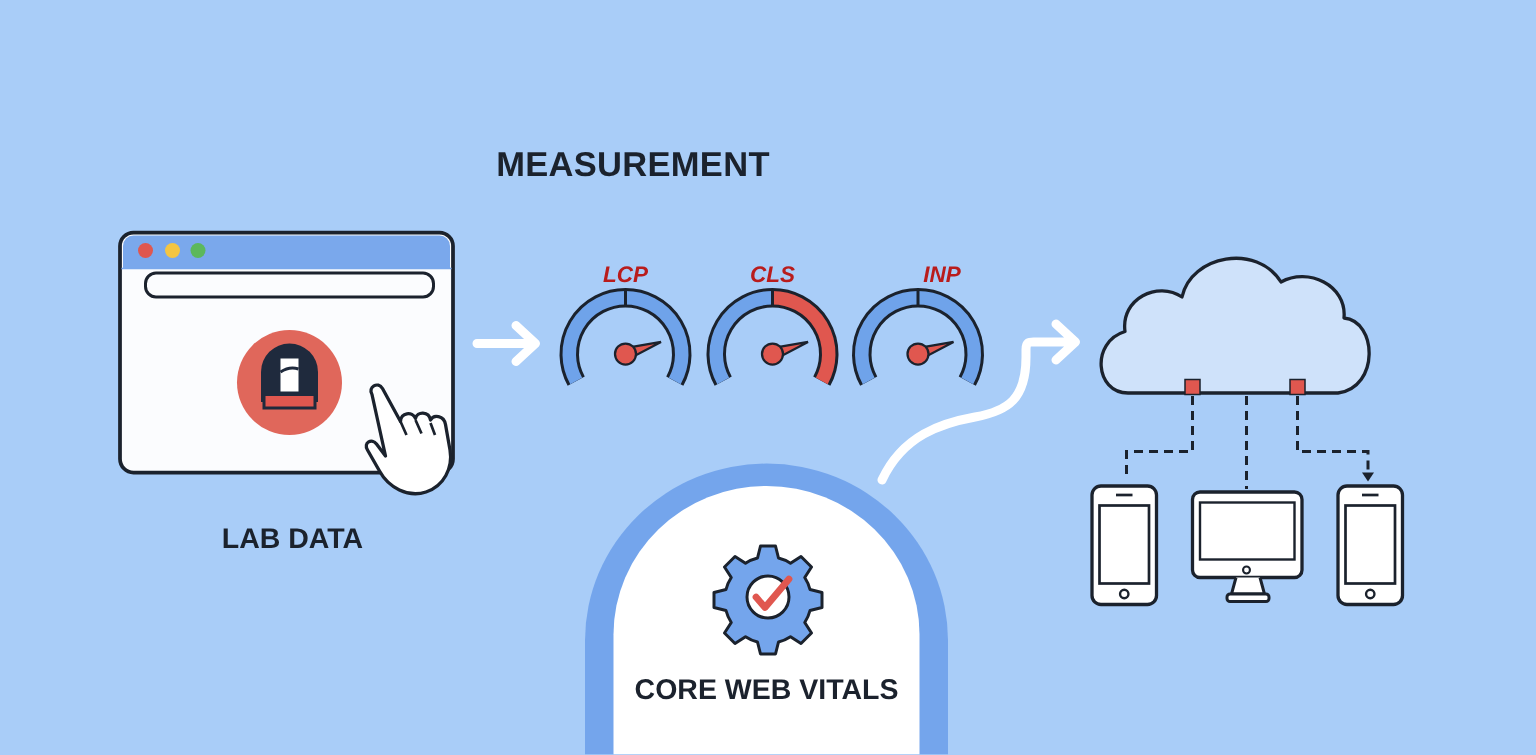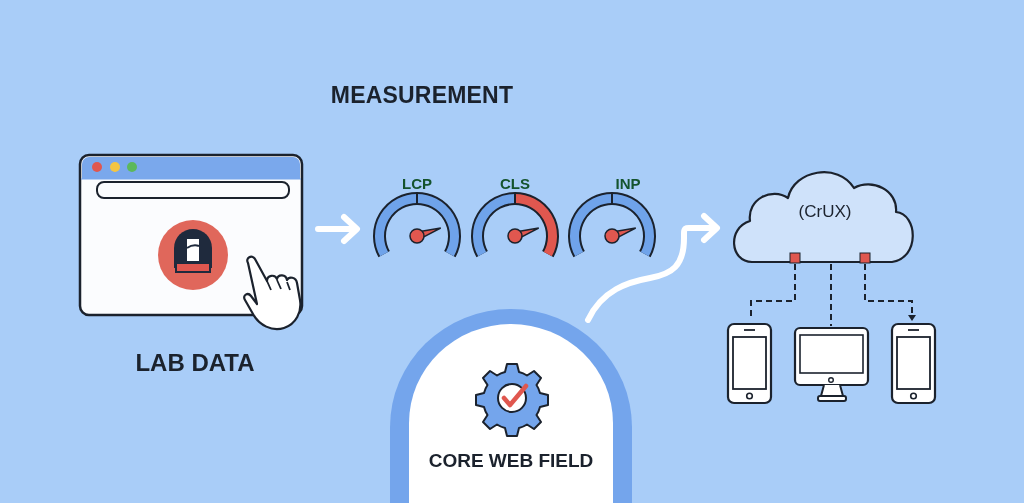--- a/index.html
+++ b/index.html
@@ -4,29 +4,29 @@
 <style>
   html, body { margin:0; padding:0; }
   body {
     width:1024px; height:503px; overflow:hidden; position:relative;
     background:#a9cdf8;
     font-family:"Liberation Sans", sans-serif;
     color:#1c2330;
   }
   .abs { position:absolute; }
   .title {
-    left:0; width:844px; top:82px; text-align:center;
+    left:0; width:844px; top:96px; text-align:center;
     font-weight:700; font-size:23px; letter-spacing:0.2px; color:#1b222d;
   }
   .lab-label {
     left:120px; width:150px; top:349px; text-align:center;
-    font-weight:700; font-size:24px; color:#1b222d;
+    font-weight:700; font-size:19px; color:#1b222d;
   }
   .gauge-label {
-    font-weight:700; font-size:15px; color:#14532d; text-align:center; width:80px;
+    font-weight:700; font-size:15px; color:#b91c1c; text-align:center; width:80px;font-style:italic;
   }
   .field-text {
     left:755px; width:140px; top:200px; text-align:center;
     font-size:17px; line-height:24px; color:#1b222d; font-weight:700;
   }
   .field-text .sub { font-weight:400; font-size:17px; }
   .cwv-label {
     left:400px; width:222px; top:450px; text-align:center;
     font-weight:700; font-size:19px; color:#1b222d;
   }
@@ -142,16 +142,15 @@
 </svg>
 
 <div class="abs title">MEASUREMENT</div>
 <div class="abs lab-label">LAB DATA</div>
 
 <div class="abs gauge-label" style="left:377px; top:175px;">LCP</div>
 <div class="abs gauge-label" style="left:475px; top:175px;">CLS</div>
 <div class="abs gauge-label" style="left:588px; top:175px;">INP</div>
 
 <div class="abs field-text">
-  <div class="sub">(CrUX)</div>
 </div>
 
-<div class="abs cwv-label">CORE WEB FIELD</div>
+<div class="abs cwv-label">CORE WEB VITALS</div>
 
 </body></html>

